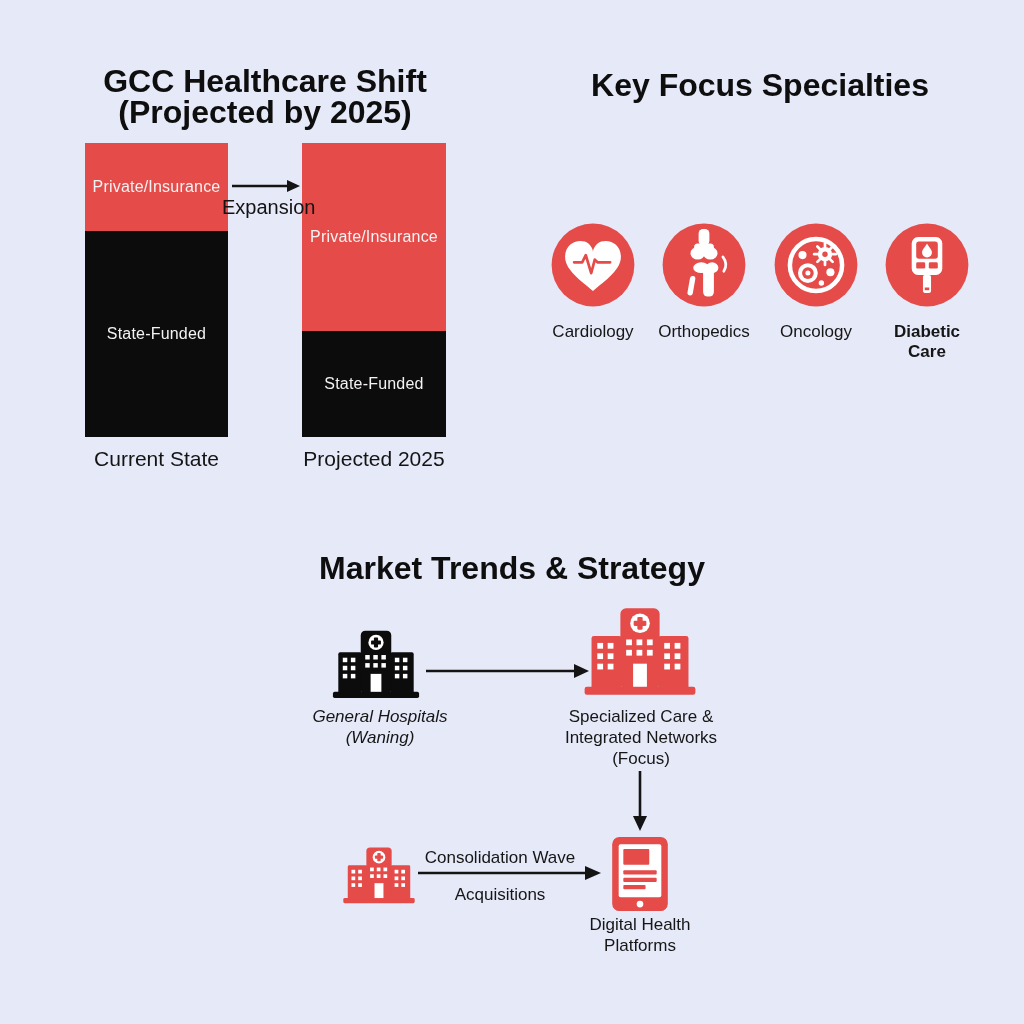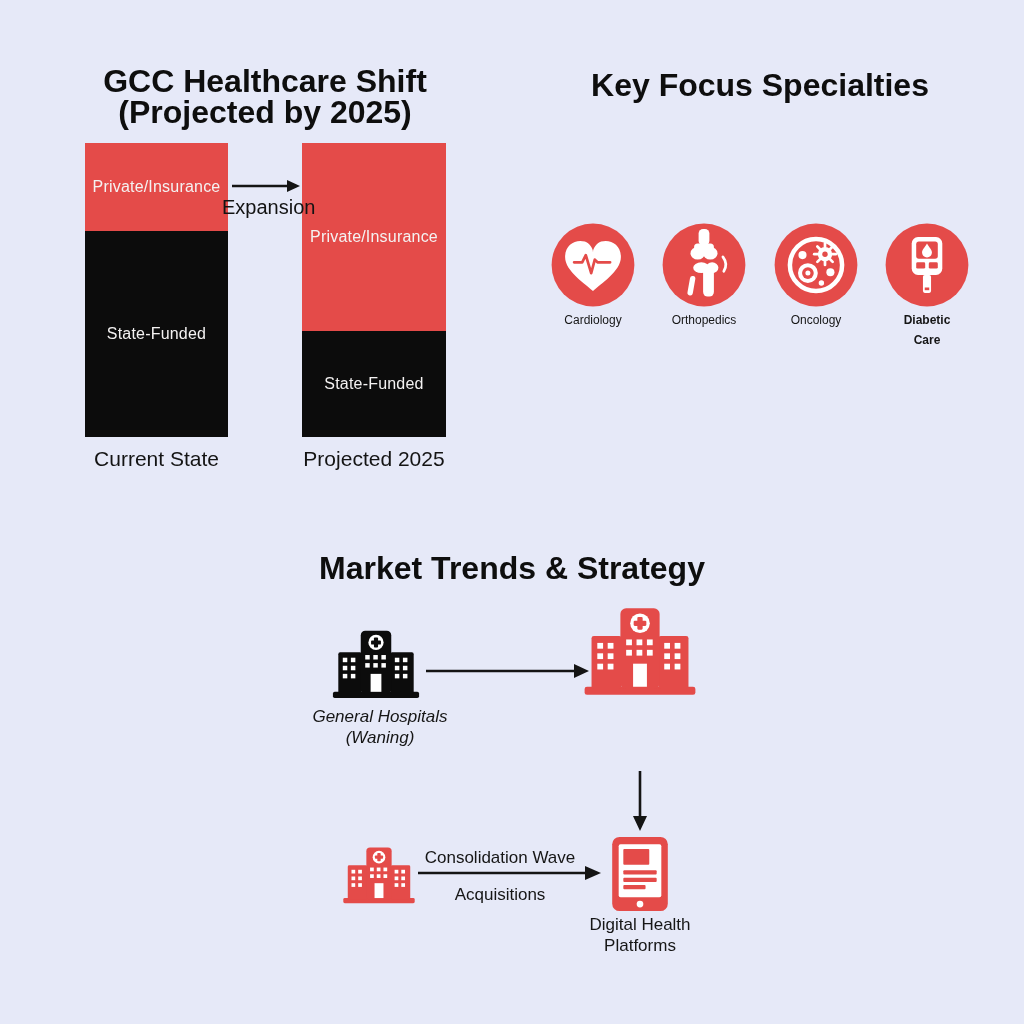--- a/index.html
+++ b/index.html
@@ -14,21 +14,21 @@
   }
   .abs{position:absolute;}
   .center{text-align:center;}
   .title{font-weight:700;font-size:32px;line-height:31px;color:#0e0e0e;}
   
   .bar{position:absolute;top:143px;height:294px;display:flex;flex-direction:column;}
   .seg{width:100%;display:flex;align-items:center;justify-content:center;}
   .seg .seg-label{color:#f4f2f2;font-size:16px;letter-spacing:.2px;}
   .bar-caption{position:absolute;top:447px;font-size:21px;color:#141414;}
   .flow-label{font-size:17px;line-height:21px;color:#161616;}
-  .spec-label{font-size:12px;line-height:20px;color:#161616;white-space:pre-line;}
+  .spec-label{font-size:17px;line-height:20px;color:#161616;white-space:pre-line;margin-top:12px;}
   .arrow-line{stroke:#141414;stroke-width:2.6;}
   .arrow-head{fill:#141414;}
   svg{display:block;}
 </style>
 </head>
 <body>
 
 <div id="canvas">
 
   <div class="abs center title" style="left:55px;top:66px;width:420px;">
@@ -207,20 +207,25 @@
       <rect x="13" y="50" width="5" height="5"></rect>
         <rect x="22" y="50" width="5" height="5"></rect>
       <rect x="71" y="32" width="5" height="5"></rect>
         <rect x="80" y="32" width="5" height="5"></rect>
       <rect x="71" y="41" width="5" height="5"></rect>
         <rect x="80" y="41" width="5" height="5"></rect>
       <rect x="71" y="50" width="5" height="5"></rect>
         <rect x="80" y="50" width="5" height="5"></rect>
     </g>
   </svg>
+  <div class="abs center flow-label" style="left:558px;top:706px;width:166px;">
+    <div>Specialized Care &amp;</div>
+    <div>Integrated Networks</div>
+    <div>(Focus)</div>
+  </div>
 
   <svg class="abs" style="left:626px;top:770px;" width="28" height="62" viewBox="0 0 28 62">
     <line class="arrow-line" x1="14" y1="1" x2="14" y2="48"></line>
     <polygon class="arrow-head" points="7,46 14,61 21,46"></polygon>
   </svg>
 
   <svg class="abs" style="left:341px;top:846px;color:#e44b49;" width="76" height="58" viewBox="0 0 100 78">
     <g fill="currentColor">
       <rect x="2" y="70" width="96" height="7" rx="2"></rect>
       <rect x="8" y="26" width="26" height="46" rx="2"></rect>

